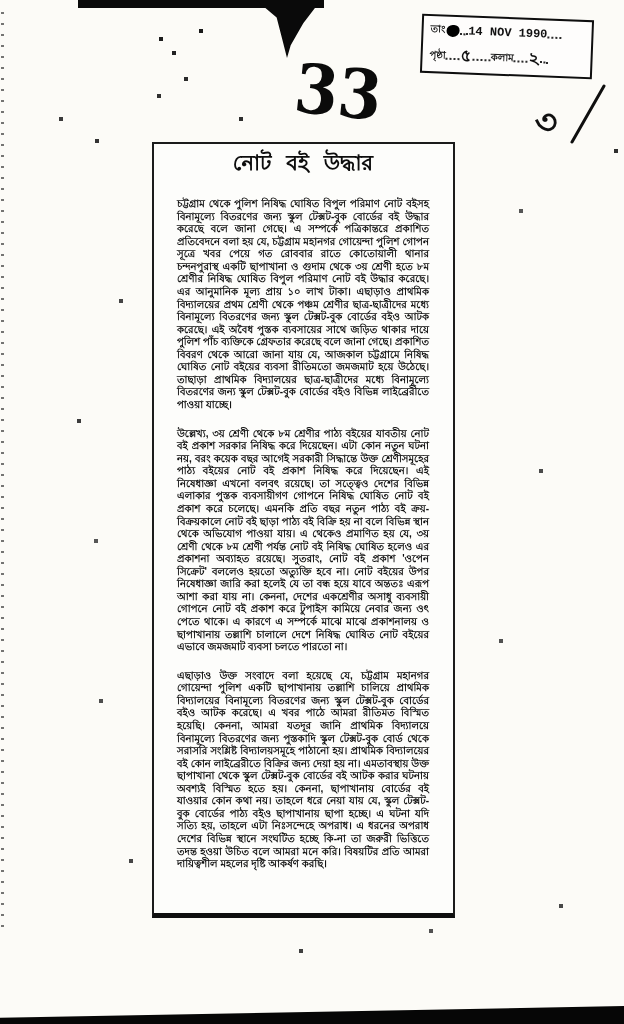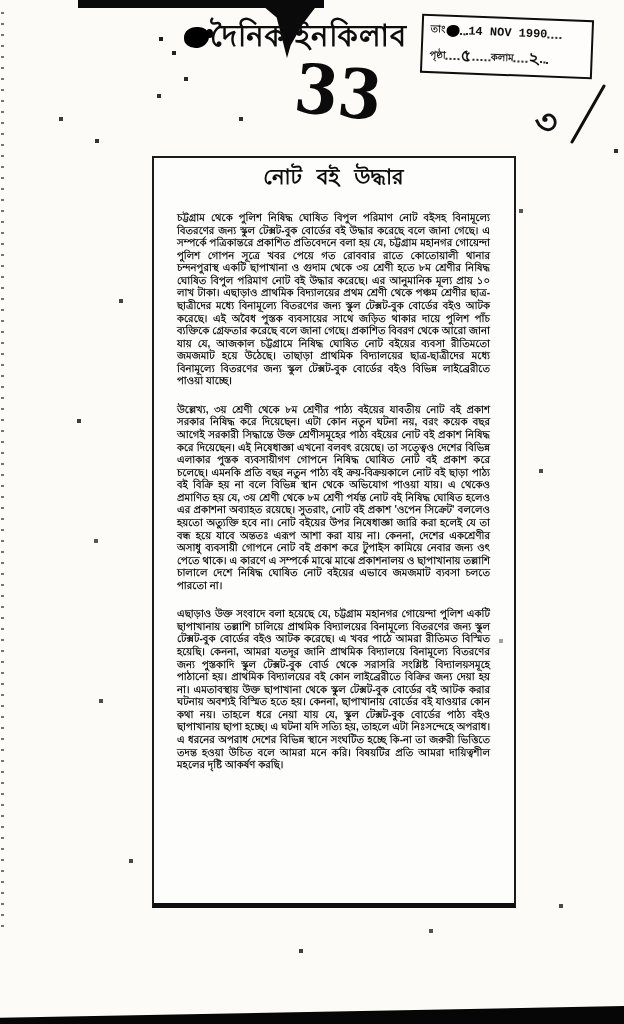--- a/index.html
+++ b/index.html
@@ -123,22 +123,22 @@
   .side-mark .glyph {
     position: absolute; left: 0; top: 12px;
     font-family: "DejaVu Serif", serif;
     font-size: 34px; font-weight: 600; color: #101010;
     transform: rotate(-16deg);
   }
   .side-mark svg { position: absolute; left: 26px; top: 0; }
 
   
   .clipping {
-    position: absolute; left: 152px; top: 156px;
-    width: 364px; min-height: 752px;
+    position: absolute; left: 152px; top: 142px;
+    width: 303px; min-height: 752px;
     border: 2px solid #1b1b1b;
     border-bottom: 5px solid #0f0f0f;
     padding: 2px 8px 26px 7px;
     background: rgba(255,255,255,.45);
   }
   .clipping h2 {
     font-size: 21px; font-weight: 800;
     text-align: center; word-spacing: 9px;
     color: #0d0d0d;
     margin: 1px 0 4px;
@@ -154,24 +154,20 @@
 </head>
 <body>
 
 <div class="page">
 
   <div class="top-bar"></div>
   <div class="top-blob"></div>
   <div class="edge-noise"></div>
   <div class="speckles"></div>
 
-  <header class="masthead">
-    <span class="ink-blot"></span>
-    <h1>দৈনিক ইনকিলাব</h1>
-  </header>
 
   <div class="stamp">
     <div class="stamp-row">
       <span class="stamp-label">তাং</span>
       <span class="stamp-blot"></span>
       <span class="leader l-sm"></span>
       <span class="stamp-date">14 NOV 1990</span>
       <span class="leader l-md"></span>
     </div>
     <div class="stamp-row">

